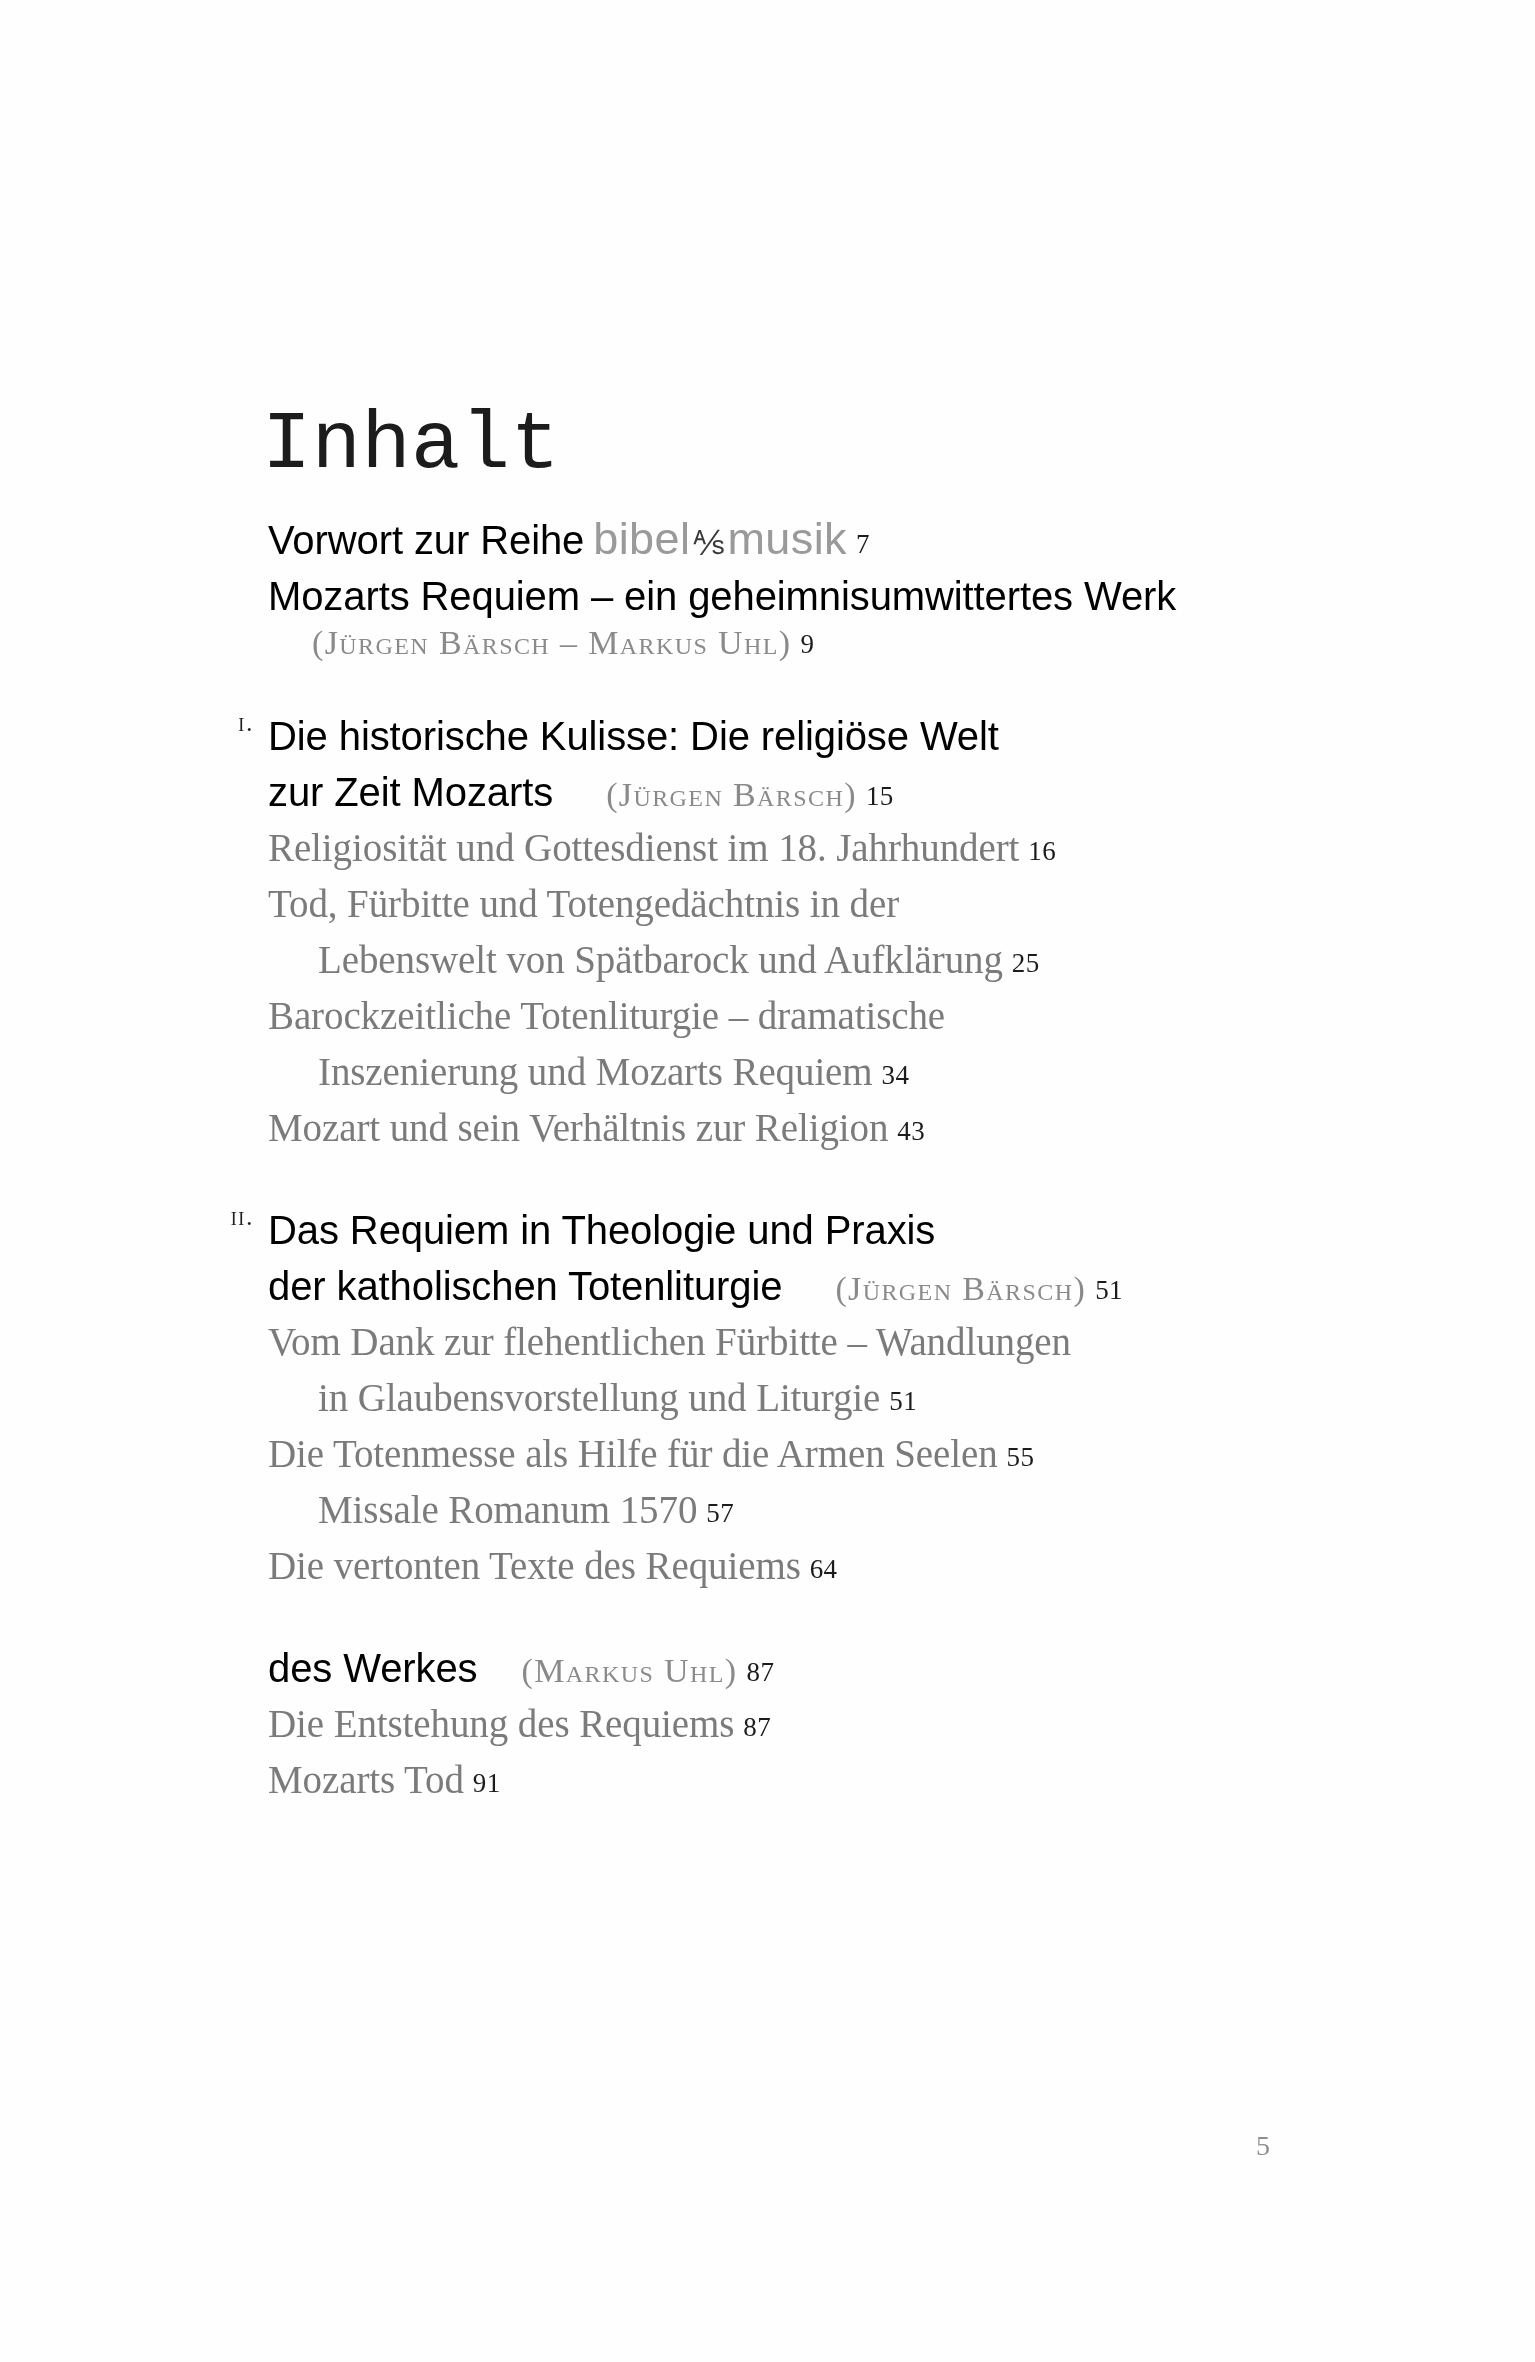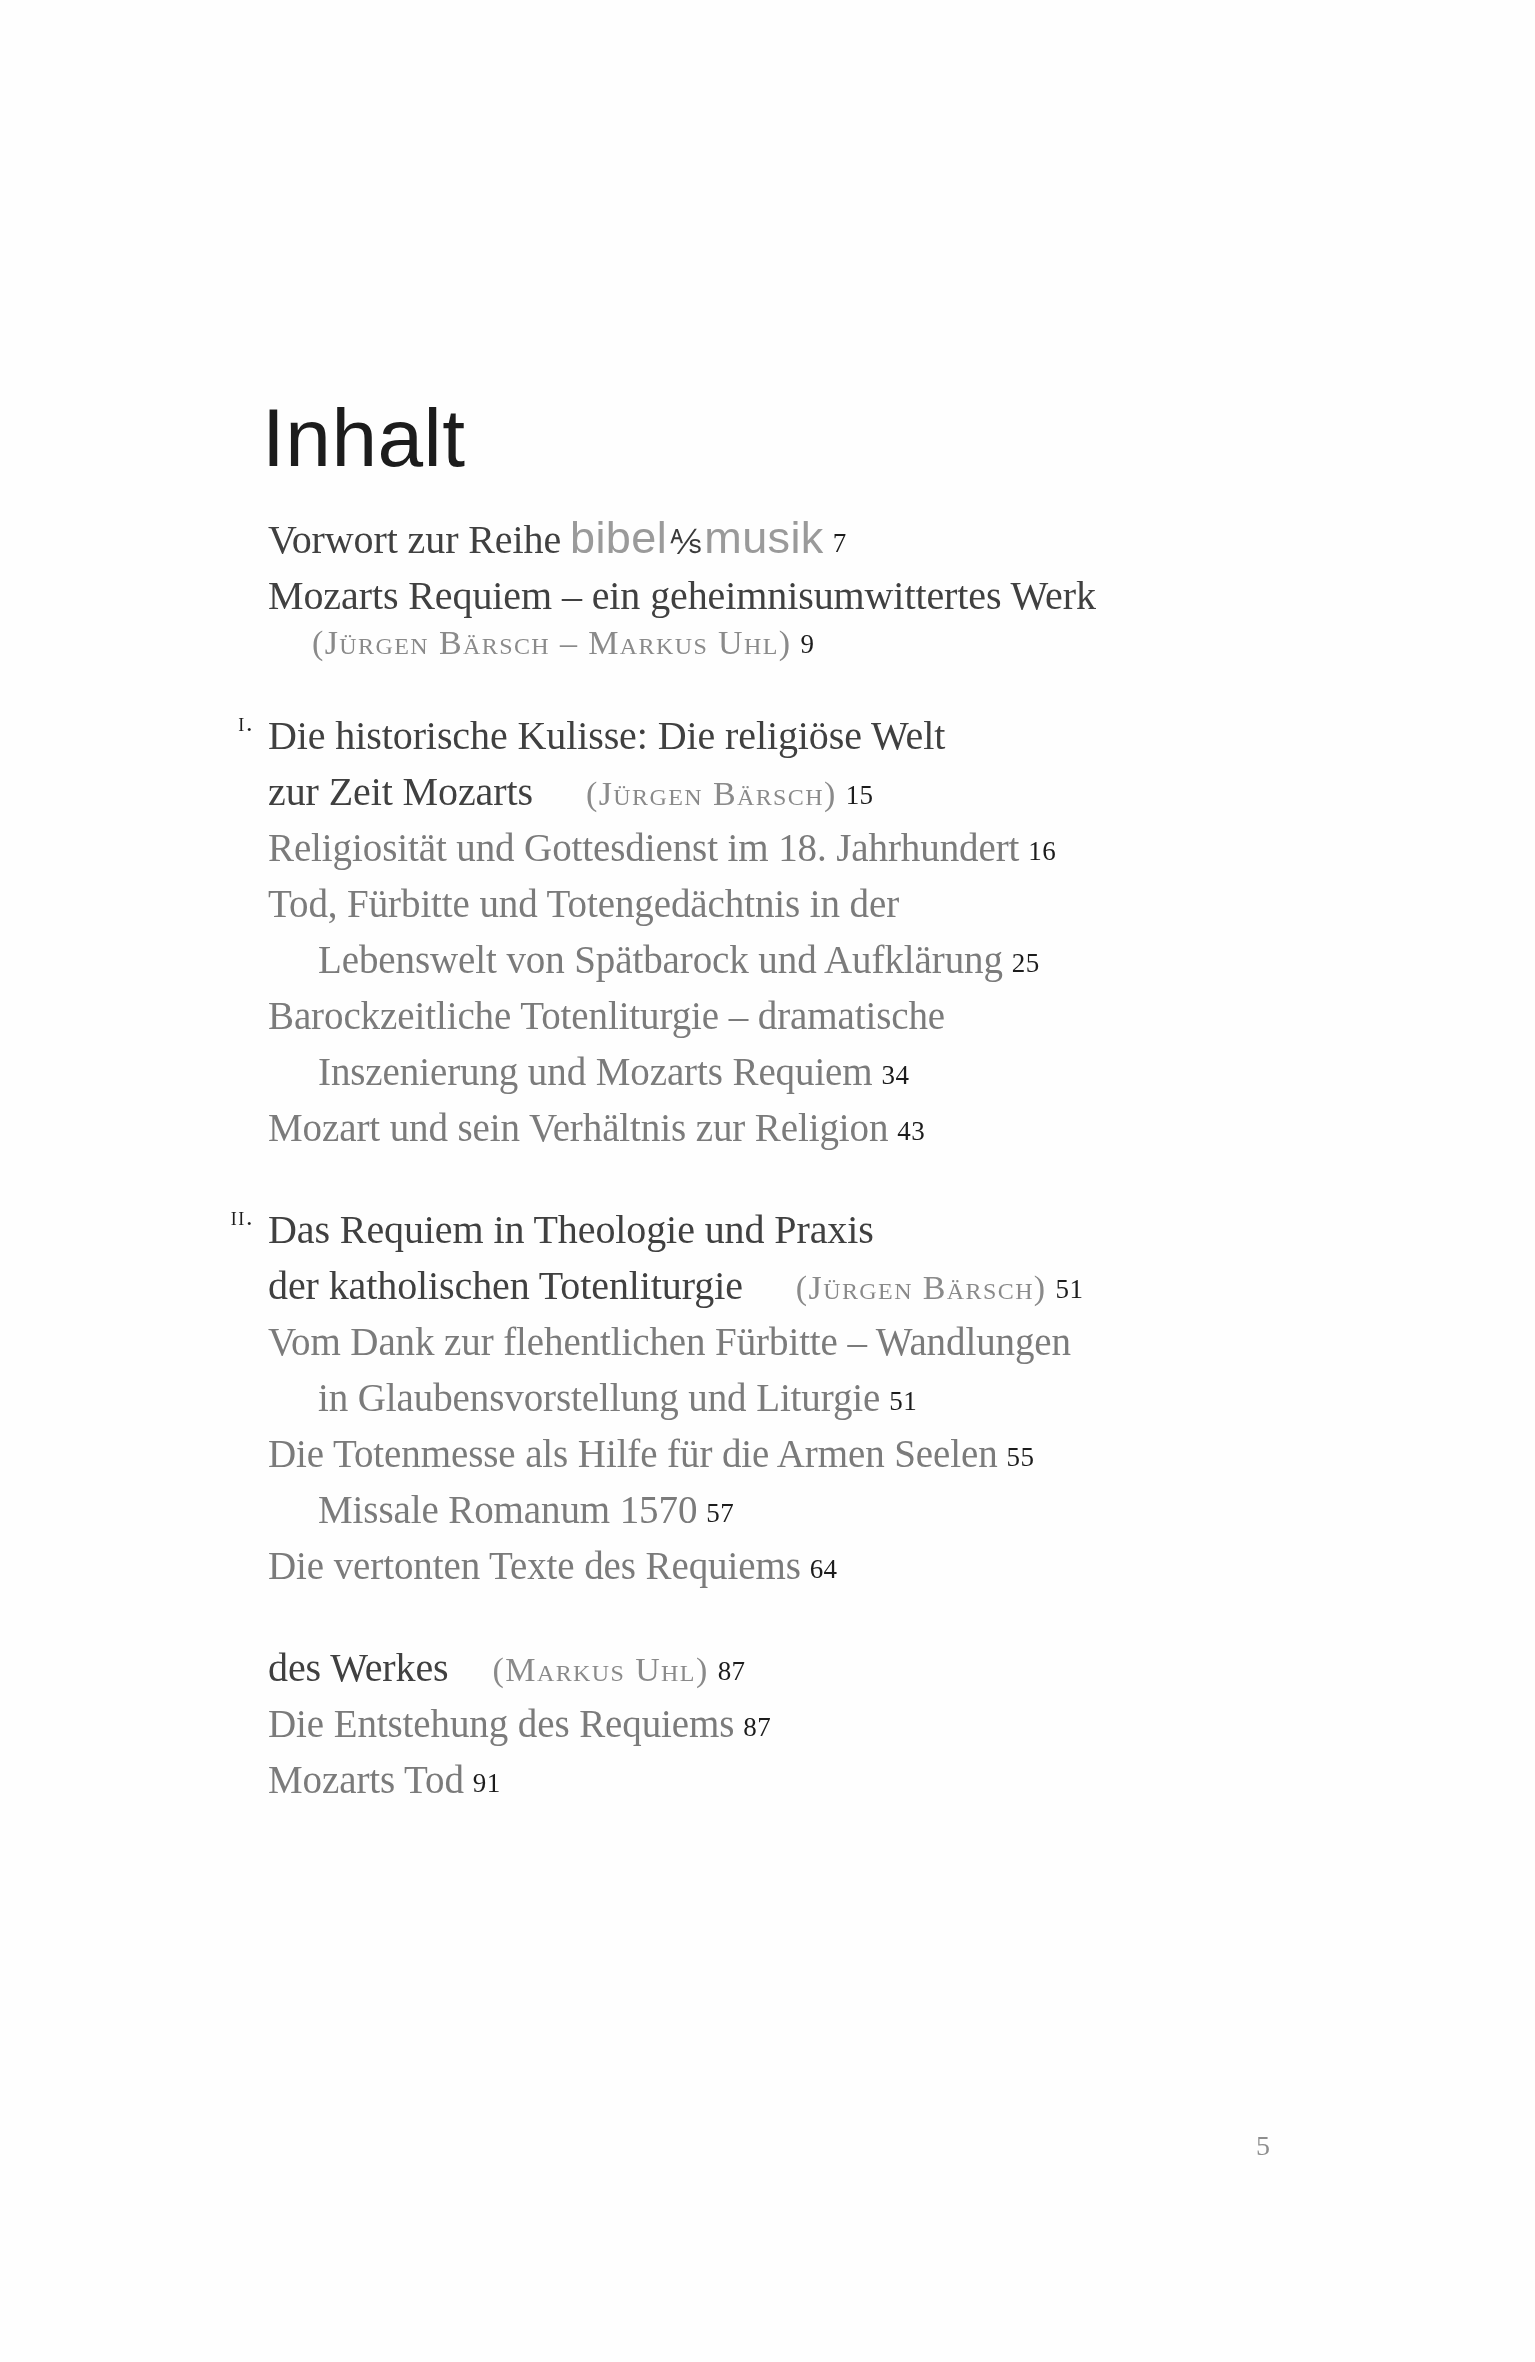--- a/index.html
+++ b/index.html
@@ -21,27 +21,27 @@
     width: 1535px;
     height: 2362px;
     background: #fefefe;
     overflow: hidden;
   }
 
   
   .toc-title {
     position: absolute;
     left: 262px;
-    top: 342px;
+    top: 350px;
     font-size: 82px;
     line-height: 1;
     color: #1c1c1c;
     letter-spacing: 0.5px;
     font-weight: 400;
-    font-family: Liberation Sans, sans-serif;
+    font-family: Liberation Mono, monospace;
   }
 
   
   .toc-body {
     position: absolute;
     left: 0px;
     top: 512px;
     width: 1535px;
   }
 
@@ -73,24 +73,24 @@
     color: #1c1c1c;
     font-size: 26px;
     font-variant: small-caps;
     text-transform: lowercase;
     letter-spacing: 1.6px;
     font-family: "Liberation Serif", "DejaVu Serif", serif;
   }
 
   
   .t-main {
-    color: #404040;
+    color: #000000;
     font-size: 40px;
     line-height: 56px;
-    font-family: Liberation Serif, serif;
+    font-family: Liberation Sans, sans-serif;
     letter-spacing: -0.1px;
   }
 
   
   .t-sub {
     color: #7b7b7b;
     font-size: 39px;
     line-height: 56px;
     font-family: "Liberation Serif", "DejaVu Serif", serif;
     letter-spacing: -0.1px;

